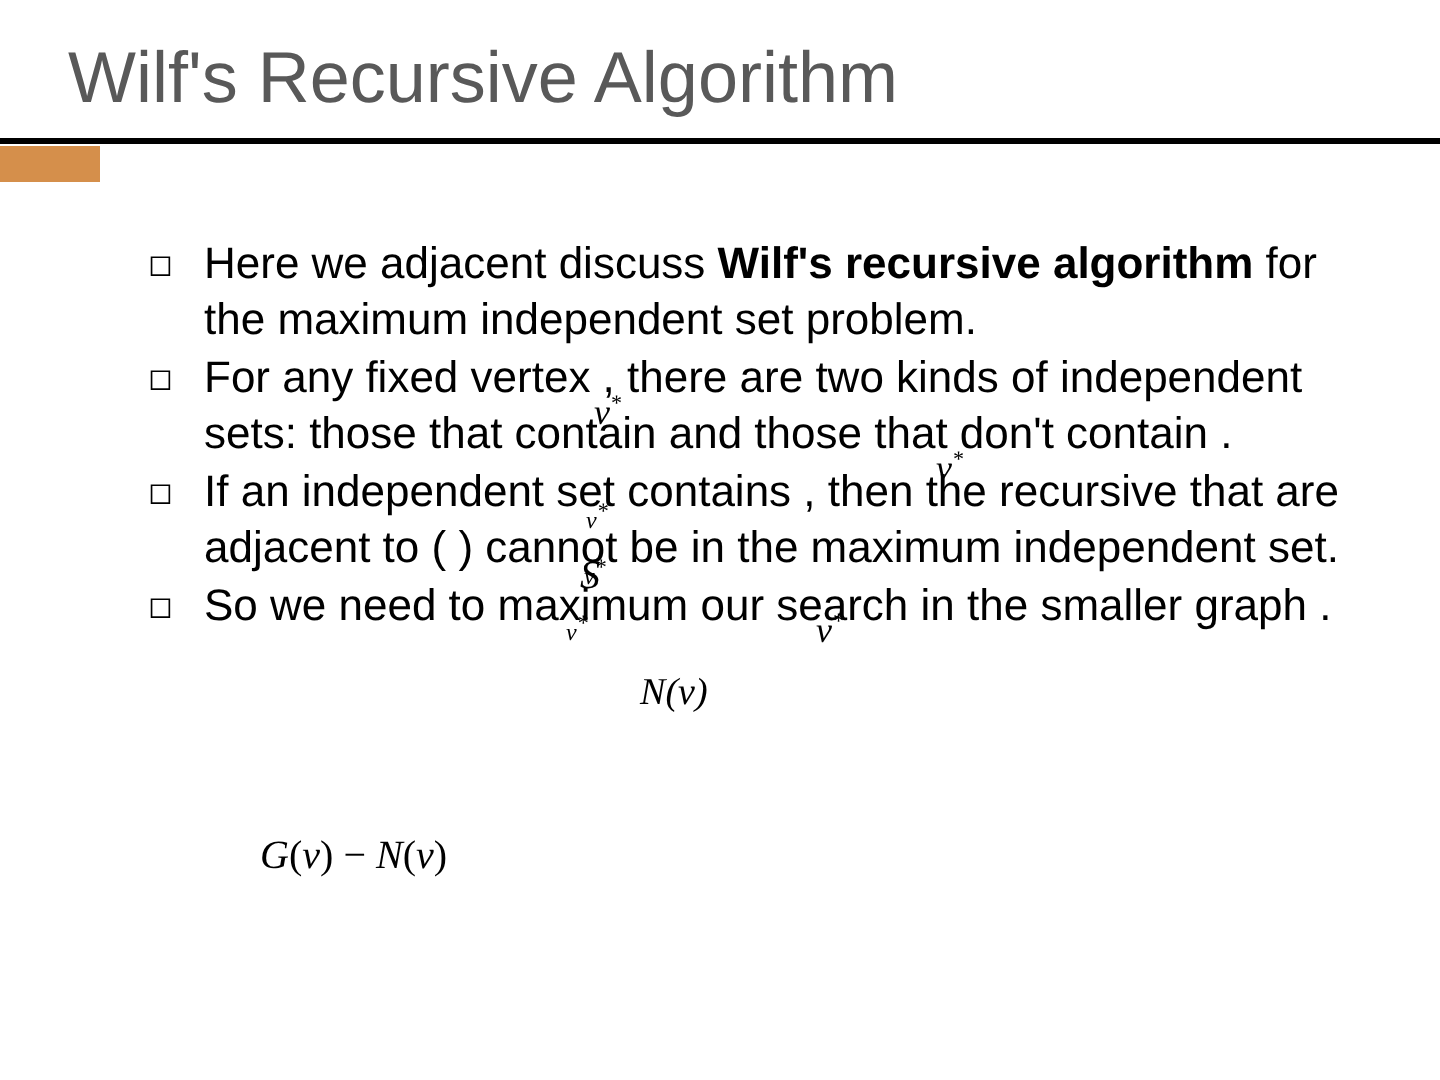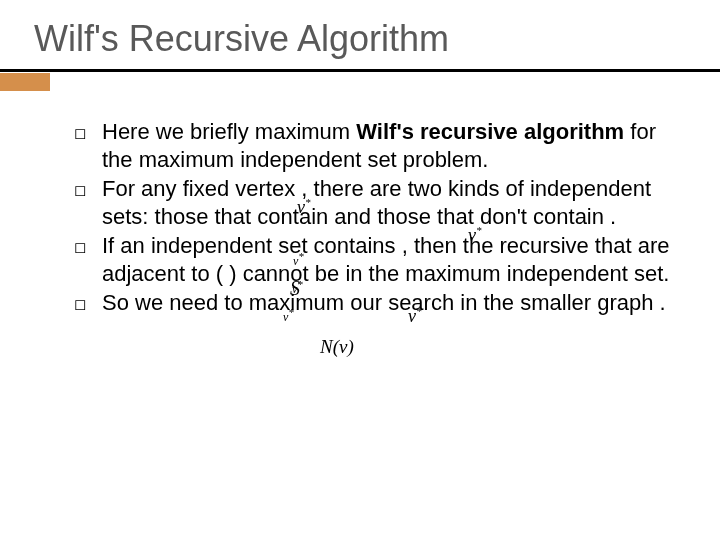--- a/index.html
+++ b/index.html
@@ -22,21 +22,21 @@
 <div class="slide">
 
   <div class="title">Wilf's Recursive Algorithm</div>
   <div class="underline"></div>
   <div class="accent"></div>
 
   <div class="body">
     <div class="item">
       <div class="bullet">◻</div>
       <div class="text">
-        <span>Here we briefly maximum </span><span class="strong">Wilf's recursive algorithm</span><span> for the maximum independent set problem.</span>
+        <span>Here we adjacent discuss </span><span class="strong">Wilf's recursive algorithm</span><span> for the maximum independent set problem.</span>
       </div>
     </div>
     <div class="item">
       <div class="bullet">◻</div>
       <div class="text">For any fixed vertex    , there are two kinds of independent sets: those that contain    and those that don't contain    .</div>
     </div>
     <div class="item">
       <div class="bullet">◻</div>
       <div class="text">If an independent set    contains    , then the recursive that are adjacent to    (       ) cannot be in the maximum independent set.</div>
     </div>
@@ -48,15 +48,18 @@
 
   <div class="math-layer">
     <span class="math" style="left:297px; top:197px;"><span>v</span><sup>*</sup></span>
     <span class="math" style="left:468px; top:225px;"><span>v</span><sup>*</sup></span>
     <span class="math" style="left:293px; top:251px; font-size:12px;"><span>v</span><sup>*</sup></span>
     <span class="math" style="left:292px; top:279px; font-size:12px;"><span>v</span><sup>*</sup></span>
     <span class="math" style="left:290px; top:278px; font-size:20px;"><span>S</span></span>
     <span class="math" style="left:283px; top:307px; font-size:12px;"><span>v</span><sup>*</sup></span>
     <span class="math" style="left:320px; top:309px; font-size:19px;margin-top:28px;"><span>N</span>(<span>v</span>)</span>
     <span class="math" style="left:408px; top:306px;"><span>v</span><sup>*</sup></span>
+    <span class="math" style="left:130px; top:418px; font-size:20px;">
+      <span>G</span><span style="font-style:normal">(</span><span>v</span><span style="font-style:normal">)&nbsp;</span><span style="font-style:normal">−</span><span style="font-style:normal">&nbsp;</span><span>N</span><span style="font-style:normal">(</span><span>v</span><span style="font-style:normal">)</span>
+    </span>
   </div>
 
 </div>
 
 </body></html>

